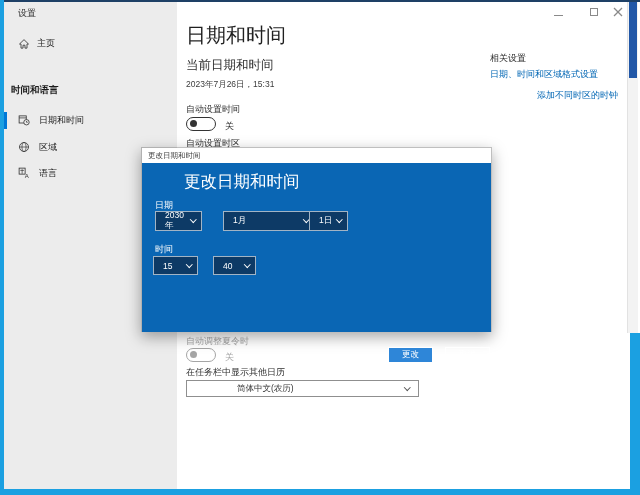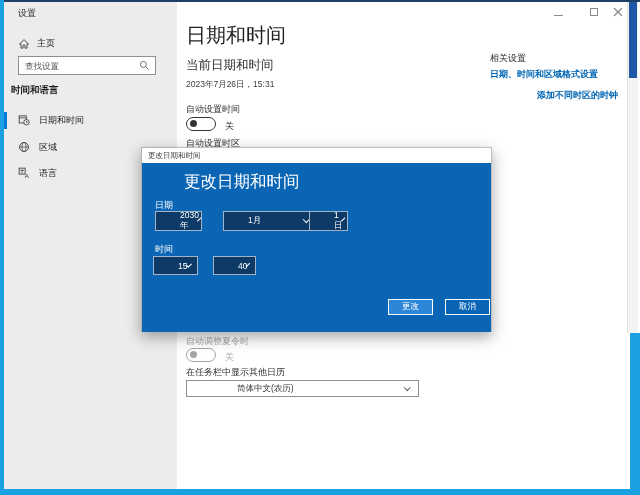--- a/index.html
+++ b/index.html
@@ -37,35 +37,35 @@
   .toggle .knob{position:absolute;left:3px;top:2.4px;width:7px;height:7px;border-radius:50%;background:#333;}
   .toggle.dim{border-color:#a5a5a5;}
   .toggle.dim .knob{background:#a5a5a5;}
   .toggle-state{position:absolute;font-size:9px;color:#2f2f2f;}
   .toggle-state.dim{color:#a5a5a5;}
   .selectbox{position:absolute;left:186px;top:380px;width:233px;height:17px;background:#fff;border:1px solid #8f8f8f;display:flex;align-items:center;}
   .selectbox span{flex:1;font-size:8.5px;color:#333;padding-left:6px;margin-left:44px;}
   .chev{display:inline-block;width:4.5px;height:4.5px;border-right:1.2px solid currentColor;border-bottom:1.2px solid currentColor;transform:rotate(45deg);margin-top:-3px;}
   .selectbox .chev{color:#555;margin-right:9px;}
   .related-head{position:absolute;left:490px;top:52px;font-size:9px;color:#2b2b2b;}
-  .related-link{position:absolute;left:490px;font-size:9px;color:#0066b4;cursor:pointer;font-weight:bold;}
+  .related-link{position:absolute;left:490px;font-size:9px;color:#0066b4;cursor:pointer;}
   
   .scroll-track{position:absolute;left:627px;top:2px;width:11px;height:331px;background:#f3f3f3;border-left:1px solid #e2e2e2;}
   .scroll-thumb{position:absolute;left:629px;top:2px;width:8px;height:76px;background:#2157a7;}
   
   .dialog{position:absolute;left:141px;top:147px;width:351px;height:185px;box-shadow:0 5px 14px rgba(0,0,0,0.35);border:1px solid rgba(0,0,0,0.25);}
   .dialog-titlebar{position:absolute;left:0;top:0;width:100%;height:15px;background:#fff;display:flex;align-items:center;}
   .dialog-titlebar span{font-size:7.5px;color:#3a3a3a;padding-left:6px;}
   .dialog-body{position:absolute;left:0;top:15px;width:100%;height:169px;background:#0a66b4;}
   .dialog-heading{position:absolute;left:42px;top:8px;font-size:16.5px;color:#fff;font-weight:400;}
   .dlabel{position:absolute;font-size:9px;color:#fff;}
   .combo{position:absolute;height:20px;background:#0d3a66;border:1px solid rgba(255,255,255,0.62);display:flex;align-items:center;color:#fff;}
-  .combo span{flex:1;font-size:8.5px;padding-left:24px;color:#fff;}
+  .combo span{flex:1;font-size:8.5px;padding-left:9px;color:#fff;}
   .combo .chev{color:#fff;margin-right:6px;}
-  .dbtn{position:absolute;height:16px;border:1px solid #fff;display:flex;align-items:center;justify-content:center;font-size:8.5px;color:#fff;cursor:pointer;}
+  .dbtn{position:absolute;height:16px;border:1px solid #fff;display:flex;align-items:center;justify-content:center;font-size:8.5px;color:#fff;cursor:pointer;margin-top:48px;}
   .dbtn.primary{background:#2e86d8;}
   .dbtn.secondary{background:transparent;}
 </style>
 </head>
 <body>
 
 <div class="screen">
 
   <div class="sidebar"></div>
 
@@ -84,29 +84,20 @@
     </svg>
   </div>
 
   <div class="home-item">
     <svg width="12" height="12" viewBox="0 0 16 16">
       <path d="M8 2.2 L14 8 H12 V13.5 H9.3 V9.6 H6.7 V13.5 H4 V8 H2 Z" fill="none" stroke="#333" stroke-width="1.1"></path>
     </svg>
     <span>主页</span>
   </div>
 
-  <div class="searchbox">
-    <input type="text" placeholder="查找设置" style="">
-    <span class="sicon">
-      <svg width="11" height="11" viewBox="0 0 14 14">
-        <circle cx="5.6" cy="5.6" r="3.8" fill="none" stroke="#666" stroke-width="1.2"></circle>
-        <line x1="8.5" y1="8.5" x2="12.3" y2="12.3" stroke="#666" stroke-width="1.2"></line>
-      </svg>
-    </span>
-  </div>
 
   <div class="section-header">时间和语言</div>
 
   <div class="accent-bar"></div>
 
   <div class="nav-item" style="top:110px;">
     <svg width="12" height="12" viewBox="0 0 16 16">
       <rect x="1.5" y="2.5" width="9.5" height="9.5" fill="none" stroke="#333" stroke-width="1.1"></rect>
       <line x1="1.5" y1="5.2" x2="11" y2="5.2" stroke="#333" stroke-width="1"></line>
       <circle cx="11.3" cy="11" r="3.6" fill="#ececec" stroke="#333" stroke-width="1.1"></circle>

